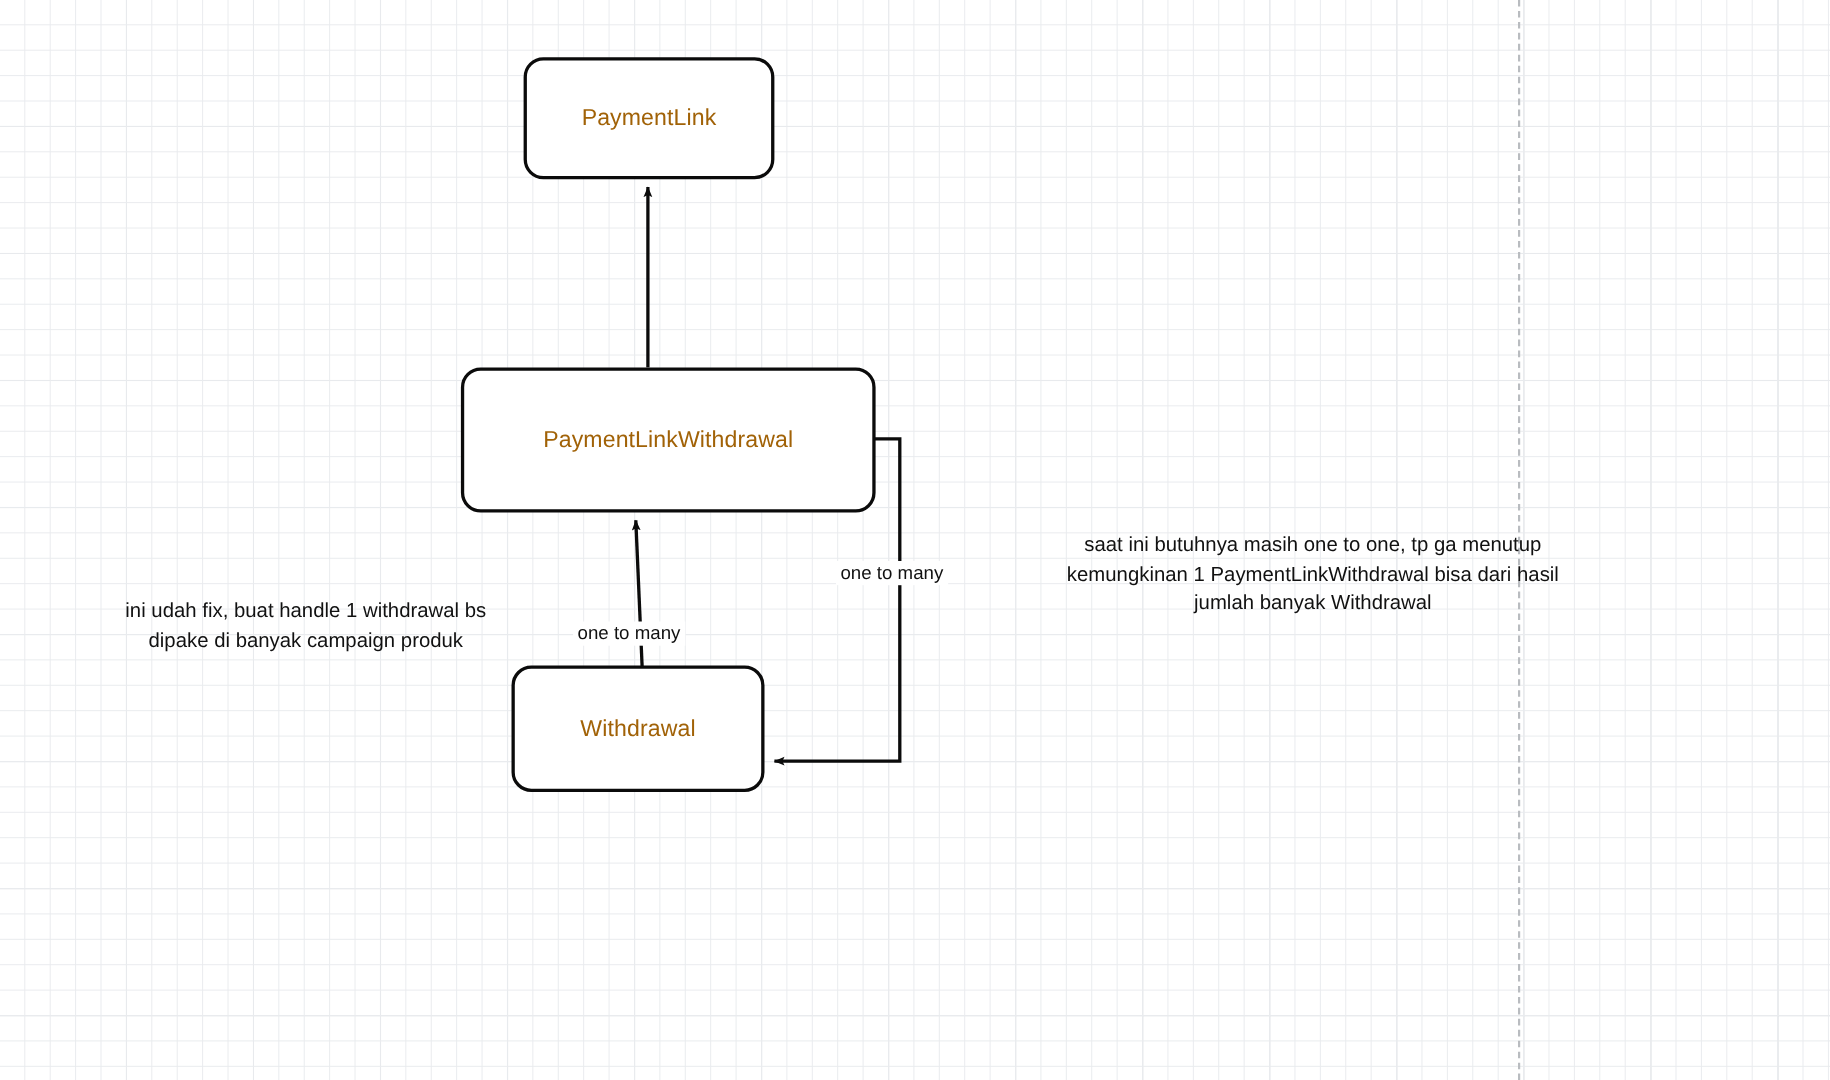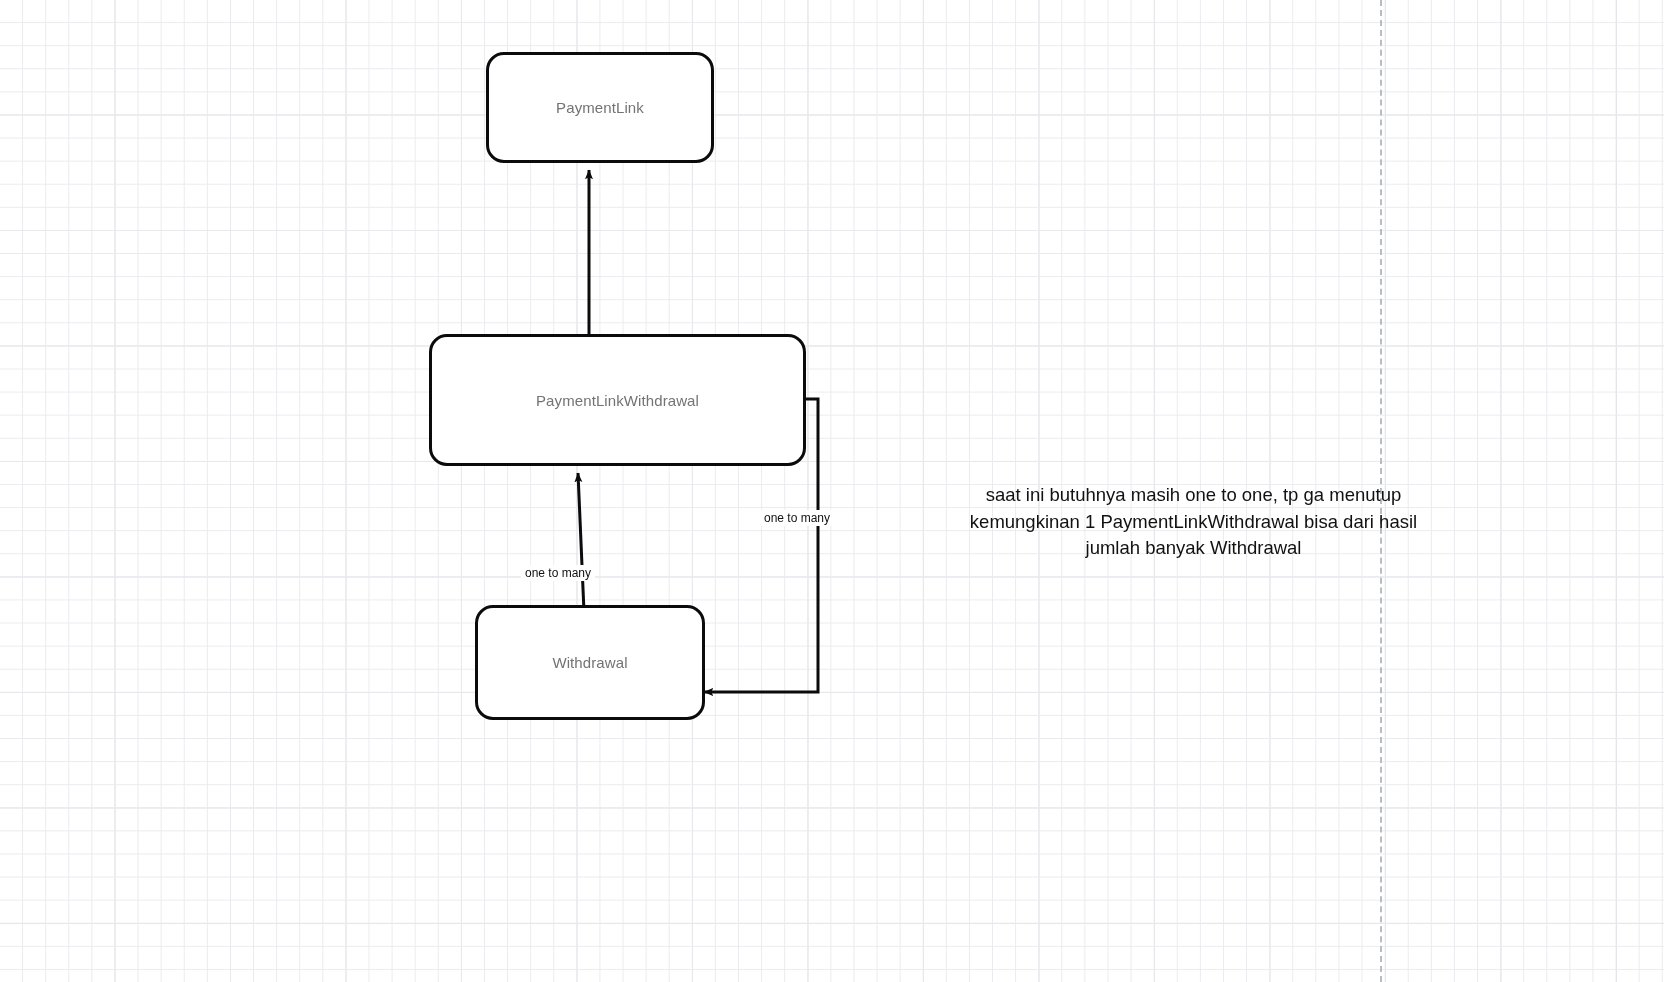--- a/index.html
+++ b/index.html
@@ -51,24 +51,23 @@
 
   .node {
     position: absolute;
     box-sizing: border-box;
     background: #ffffff;
     border: 3px solid #0b0b0b;
     border-radius: 18px;
     display: flex;
     align-items: center;
     justify-content: center;
-    color: #737373;
-    font-size: 15px;
+    color: #a16207;
+    font-size: 21px;
     letter-spacing: 0.1px;
-    margin-left: 10px;
   }
 
   #node-paymentlink {
     left: 476px;
     top: 52px;
     width: 228px;
     height: 111px;
   }
 
   #node-paymentlinkwithdrawal {
@@ -80,21 +79,21 @@
 
   #node-withdrawal {
     left: 465px;
     top: 605px;
     width: 230px;
     height: 115px;
   }
 
   .edge-label {
     position: absolute;
-    font-size: 12px;
+    font-size: 17px;
     color: #111111;
     background: #ffffff;
     padding: 1px 4px;
     white-space: nowrap;
   }
 
   #label-one-to-many-bottom {
     left: 521px;
     top: 565px;
   }
@@ -155,18 +154,20 @@
   </div>
 
   <div class="node" id="node-withdrawal">
     <span>Withdrawal</span>
   </div>
 
   <div class="edge-label" id="label-one-to-many-bottom">one to many</div>
 
   <div class="edge-label" id="label-one-to-many-right">one to many</div>
 
+  <div class="annotation" id="annotation-left">ini udah fix, buat handle 1 withdrawal bs
+dipake di banyak campaign produk</div>
 
   <div class="annotation" id="annotation-right">saat ini butuhnya masih one to one, tp ga menutup
 kemungkinan 1 PaymentLinkWithdrawal bisa dari hasil
 jumlah banyak Withdrawal</div>
 
 </div>
 
 </body></html>

